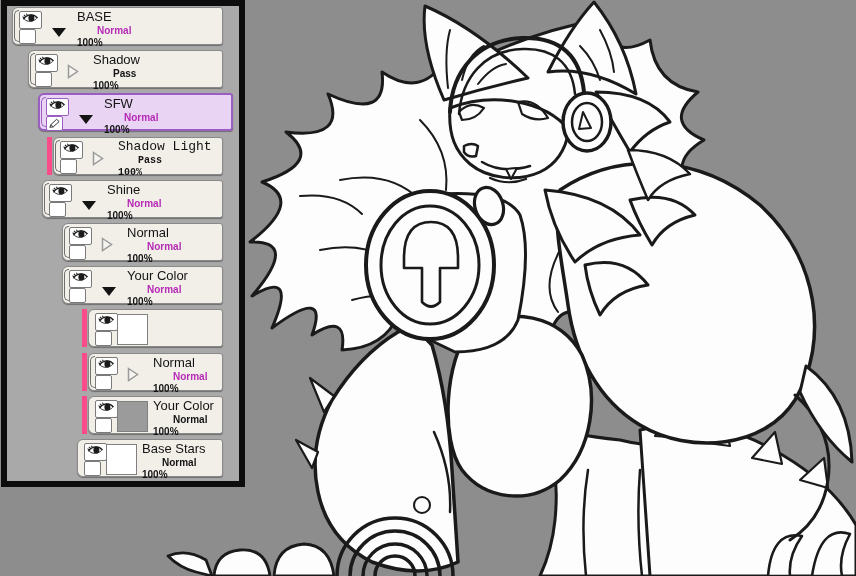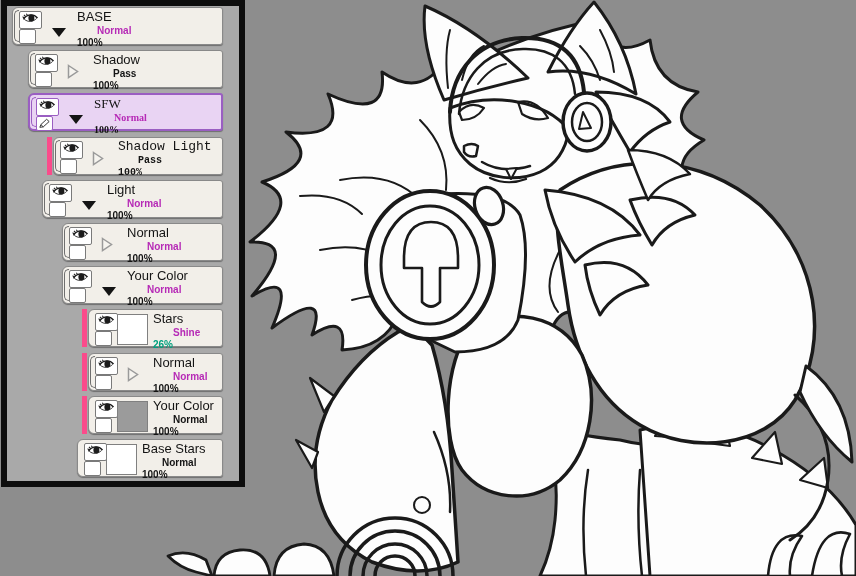--- a/index.html
+++ b/index.html
@@ -192,21 +192,21 @@
 
     <span class="tri" style="top: 13px;"><svg width="12" height="15" viewBox="0 0 12 15">
             <path d="M1.5,1.5 L10.5,7.5 L1.5,13.5 Z" fill="#f6f4ef" stroke="#9a9a9a" stroke-width="1.5"></path>
           </svg></span>
     <div class="text">
       <div class="lname">Shadow</div>
       <div class="lmode" style="color: rgb(20, 20, 20);">Pass</div>
       <div class="lop" style="color: rgb(20, 20, 20);">100%</div>
     </div>
   </div>
-      <div class="row selected folder" style="left: 21px; top: 87px; width: 195px; font-family: Liberation Serif, serif;">
+      <div class="row selected folder" style="left: 31px; top: 87px; width: 195px;">
 
     <span class="bracket"></span>
     <span class="eye-box">
           <span><svg viewBox="0 0 21 16" width="19" height="14">
               <path d="M2.5,9.5 C6,3.5 14,2.5 18.5,8" fill="none" stroke="#1c1c1c" stroke-width="1.6"></path>
               <path d="M3.5,9.5 C7.5,13 13.5,12.5 17.5,8.5" fill="none" stroke="#1c1c1c" stroke-width="1"></path>
               <ellipse cx="11.5" cy="8" rx="3.4" ry="4" fill="#1c1c1c"></ellipse>
               <path d="M3.5,8.5 L1.5,6.5 M5,6.5 L3,4.5 M7.2,5.2 L5.7,3.2" stroke="#1c1c1c" stroke-width="1.2" fill="none"></path>
             </svg></span>
         </span>
@@ -258,21 +258,21 @@
               <ellipse cx="11.5" cy="8" rx="3.4" ry="4" fill="#1c1c1c"></ellipse>
               <path d="M3.5,8.5 L1.5,6.5 M5,6.5 L3,4.5 M7.2,5.2 L5.7,3.2" stroke="#1c1c1c" stroke-width="1.2" fill="none"></path>
             </svg></span>
         </span>
     <span class="sub-box"></span>
 
     <span class="tri" style="top: 16px;"><svg width="16" height="12" viewBox="0 0 16 12">
             <path d="M1,2 L15,2 L8,11 Z" fill="#141414"></path>
           </svg></span>
     <div class="text">
-      <div class="lname">Light</div>
+      <div class="lname">Shine</div>
       <div class="lmode" style="color: rgb(182, 42, 182);">Normal</div>
       <div class="lop" style="color: rgb(20, 20, 20);">100%</div>
     </div>
   </div>
       <div class="row folder" style="left: 55px; top: 217px; width: 161px;">
 
     <span class="bracket"></span>
     <span class="eye-box">
           <span><svg viewBox="0 0 21 16" width="19" height="14">
               <path d="M2.5,9.5 C6,3.5 14,2.5 18.5,8" fill="none" stroke="#1c1c1c" stroke-width="1.6"></path>
@@ -321,25 +321,20 @@
           <span><svg viewBox="0 0 21 16" width="19" height="14">
               <path d="M2.5,9.5 C6,3.5 14,2.5 18.5,8" fill="none" stroke="#1c1c1c" stroke-width="1.6"></path>
               <path d="M3.5,9.5 C7.5,13 13.5,12.5 17.5,8.5" fill="none" stroke="#1c1c1c" stroke-width="1"></path>
               <ellipse cx="11.5" cy="8" rx="3.4" ry="4" fill="#1c1c1c"></ellipse>
               <path d="M3.5,8.5 L1.5,6.5 M5,6.5 L3,4.5 M7.2,5.2 L5.7,3.2" stroke="#1c1c1c" stroke-width="1.2" fill="none"></path>
             </svg></span>
         </span>
     <span class="sub-box"></span>
     <span class="thumb" style="background: rgb(255, 255, 255);"></span>
 
-    <div class="text">
-      <div class="lname">Stars</div>
-      <div class="lmode" style="color: rgb(182, 42, 182);">Shine</div>
-      <div class="lop" style="color: rgb(0, 160, 126);">26%</div>
-    </div>
   </div>
       <div class="row clip folder" style="left: 81px; top: 347px; width: 135px;">
     <span class="clip-stripe"></span>
     <span class="bracket"></span>
     <span class="eye-box">
           <span><svg viewBox="0 0 21 16" width="19" height="14">
               <path d="M2.5,9.5 C6,3.5 14,2.5 18.5,8" fill="none" stroke="#1c1c1c" stroke-width="1.6"></path>
               <path d="M3.5,9.5 C7.5,13 13.5,12.5 17.5,8.5" fill="none" stroke="#1c1c1c" stroke-width="1"></path>
               <ellipse cx="11.5" cy="8" rx="3.4" ry="4" fill="#1c1c1c"></ellipse>
               <path d="M3.5,8.5 L1.5,6.5 M5,6.5 L3,4.5 M7.2,5.2 L5.7,3.2" stroke="#1c1c1c" stroke-width="1.2" fill="none"></path>

